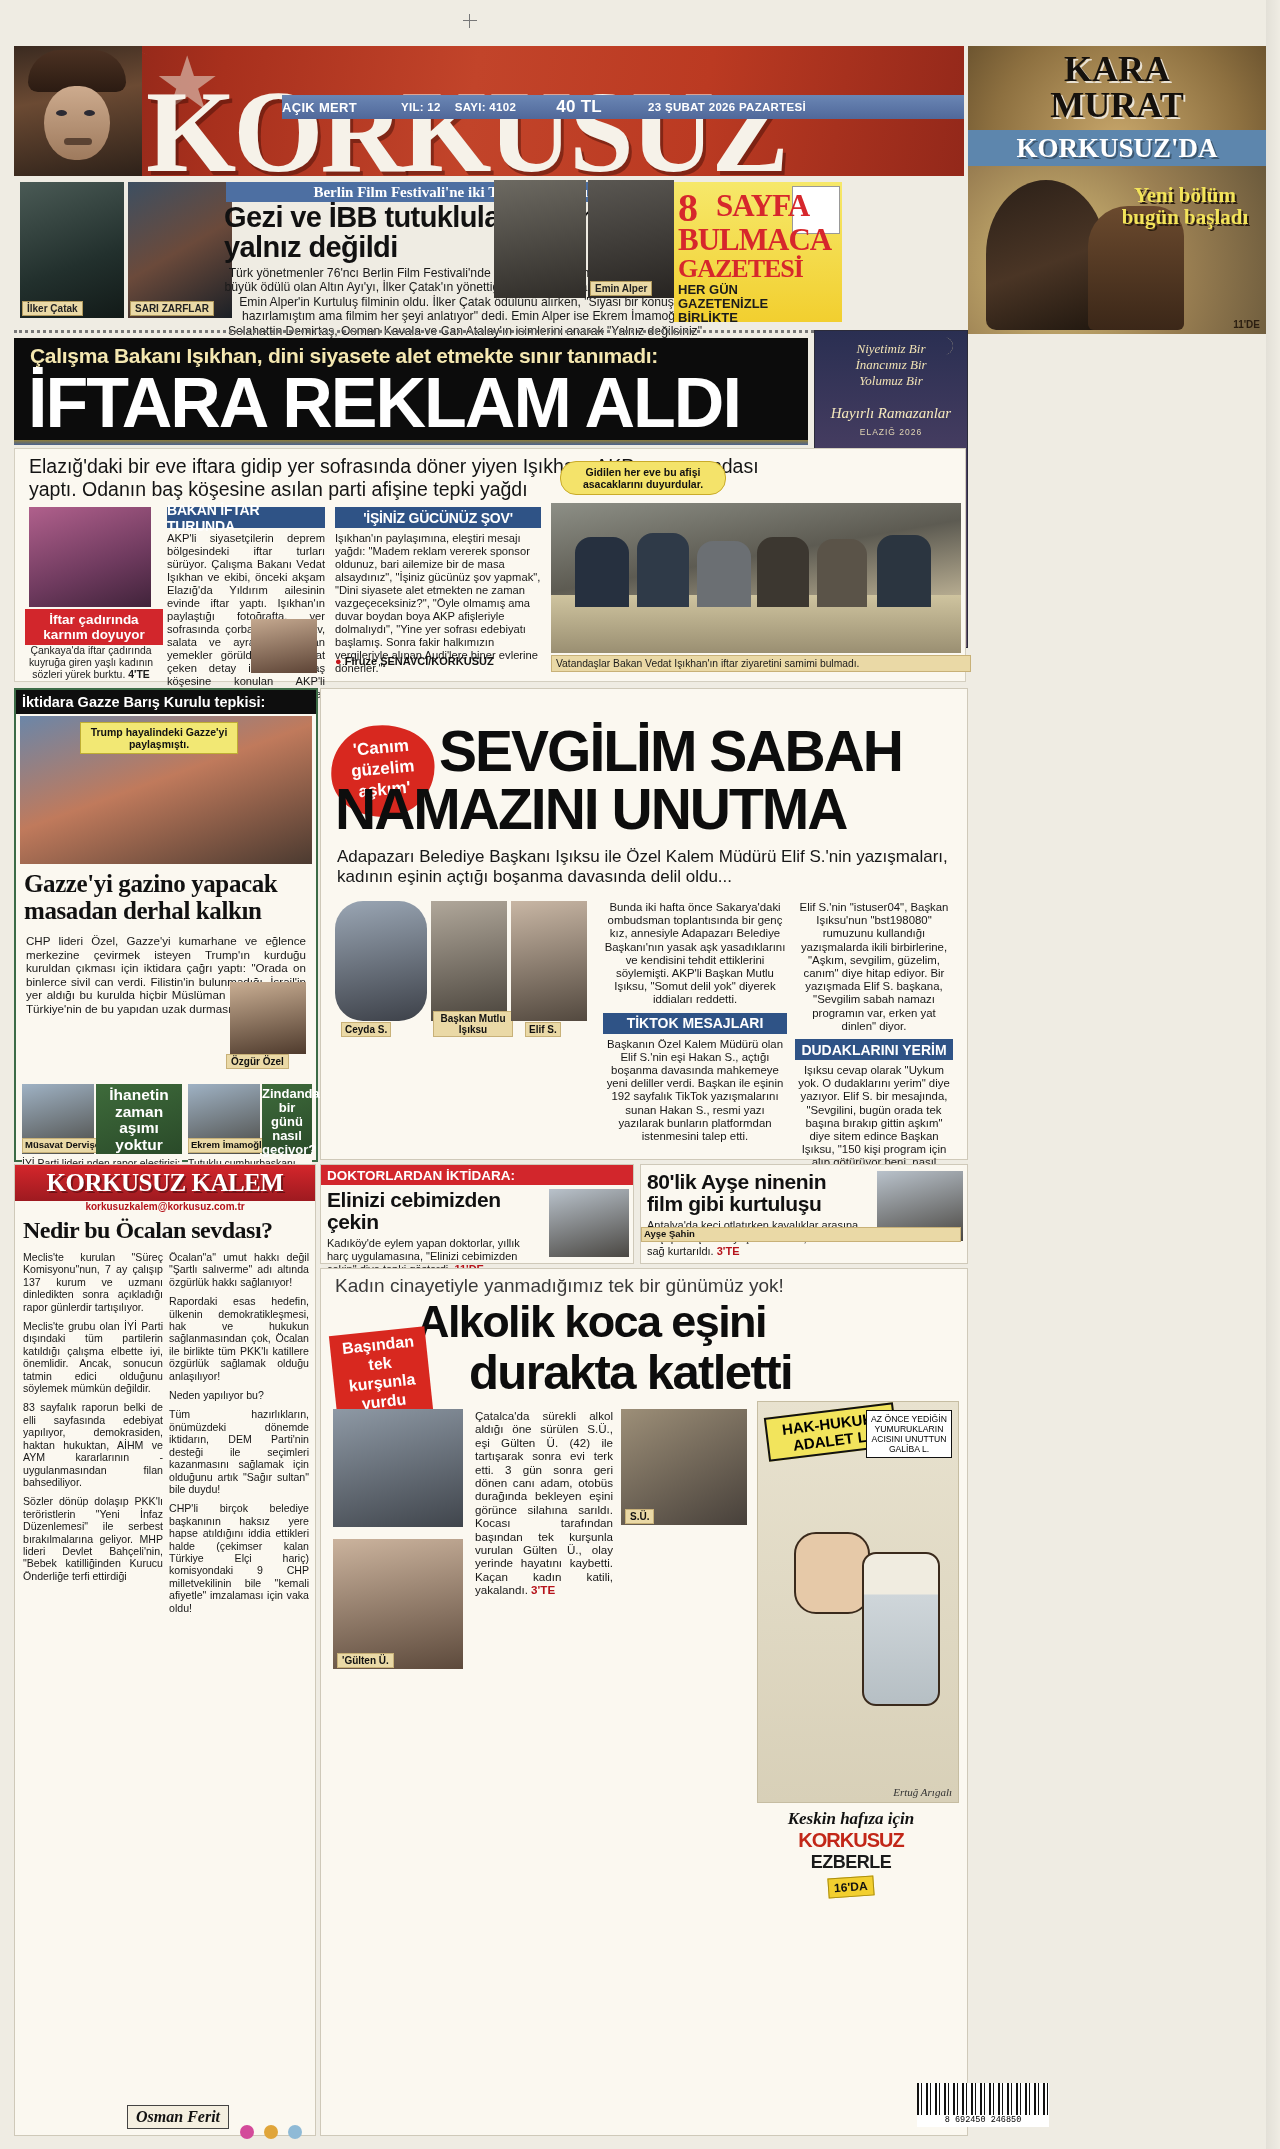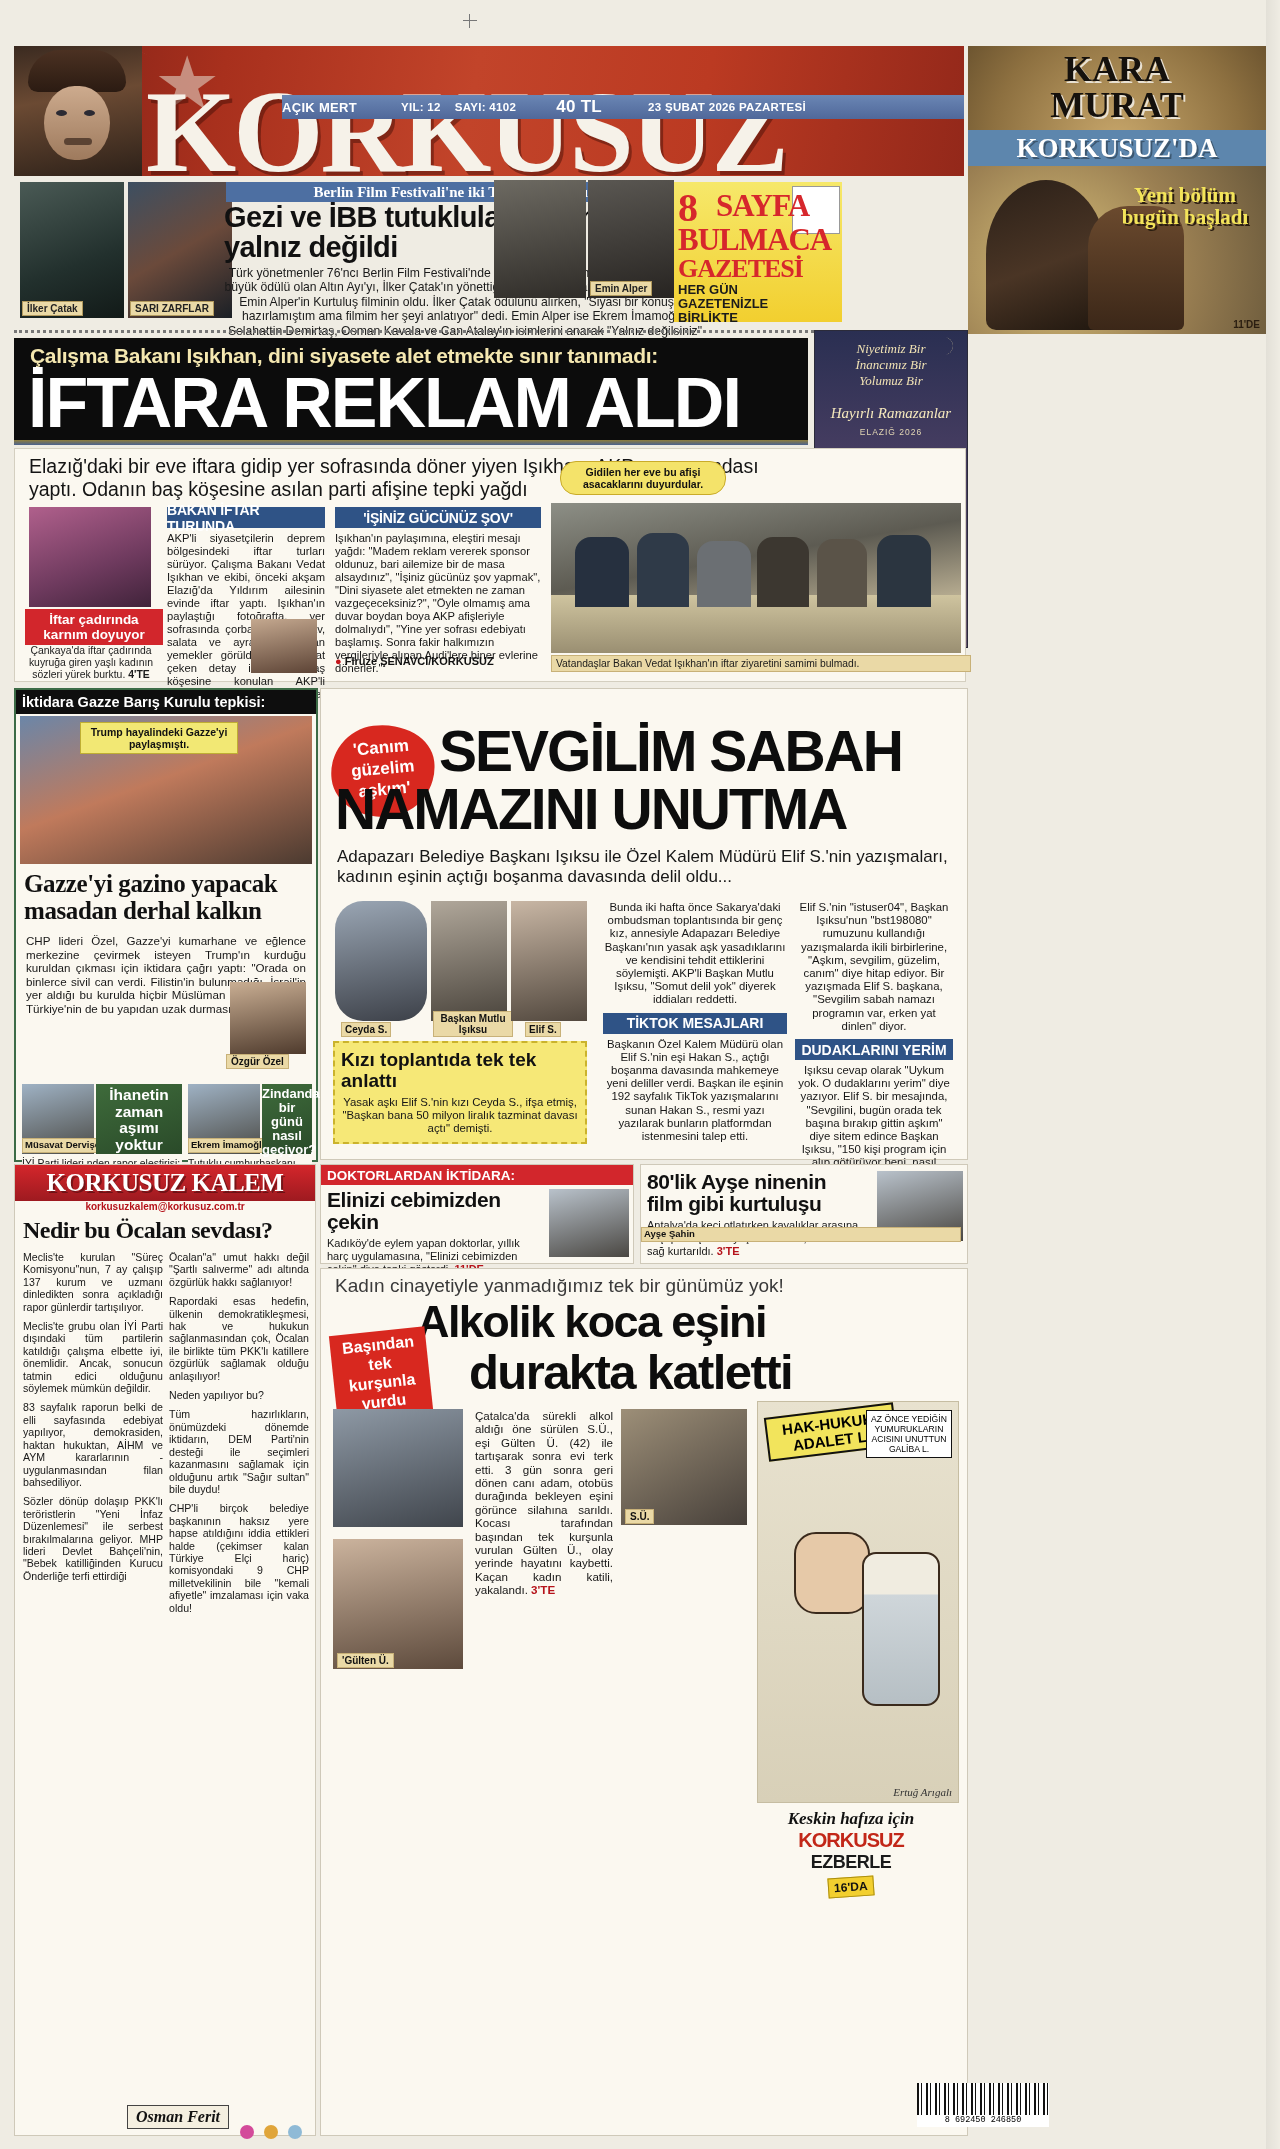--- a/index.html
+++ b/index.html
@@ -434,24 +434,20 @@
         <div class="sv-ph-cap" style="left:6px;">Ceyda S.</div>
       </div>
       <div class="sv-ph" style="left:96px;width:76px;background:linear-gradient(170deg,#b0a79a,#4a443c);">
         <div class="sv-ph-cap" style="left:2px;width:72px;">Başkan Mutlu Işıksu</div>
       </div>
       <div class="sv-ph" style="left:176px;width:76px;background:linear-gradient(170deg,#c8b6a4,#53493f);">
         <div class="sv-ph-cap" style="left:14px;">Elif S.</div>
       </div>
     </div>
 
-    <div class="sv-yellow">
-      <h4>Kızı toplantıda tek tek anlattı</h4>
-      <p>Yasak aşkı Elif S.'nin kızı Ceyda S., ifşa etmiş, "Başkan bana 50 milyon liralık tazminat davası açtı" demişti.</p>
-    </div>
 
     <div class="sv-c2">
       <div class="sv-ctext">Bunda iki hafta önce Sakarya'daki ombudsman toplantısında bir genç kız, annesiyle Adapazarı Belediye Başkanı'nın yasak aşk yasadıklarını ve kendisini tehdit ettiklerini söylemişti. AKP'li Başkan Mutlu Işıksu, "Somut delil yok" diyerek iddiaları reddetti.</div>
       <div class="sv-chead">
           <span>TİKTOK MESAJLARI</span>
         </div>
       <div class="sv-ctext">Başkanın Özel Kalem Müdürü olan Elif S.'nin eşi Hakan S., açtığı boşanma davasında mahkemeye yeni deliller verdi. Başkan ile eşinin 192 sayfalık TikTok yazışmalarını sunan Hakan S., resmi yazı yazılarak bunların platformdan istenmesini talep etti.</div>
     </div>
     <div class="sv-c3">
       <div class="sv-ctext">Elif S.'nin "istuser04", Başkan Işıksu'nun "bst198080" rumuzunu kullandığı yazışmalarda ikili birbirlerine, "Aşkım, sevgilim, güzelim, canım" diye hitap ediyor. Bir yazışmada Elif S. başkana, "Sevgilim sabah namazı programın var, erken yat dinlen" diyor.</div>

